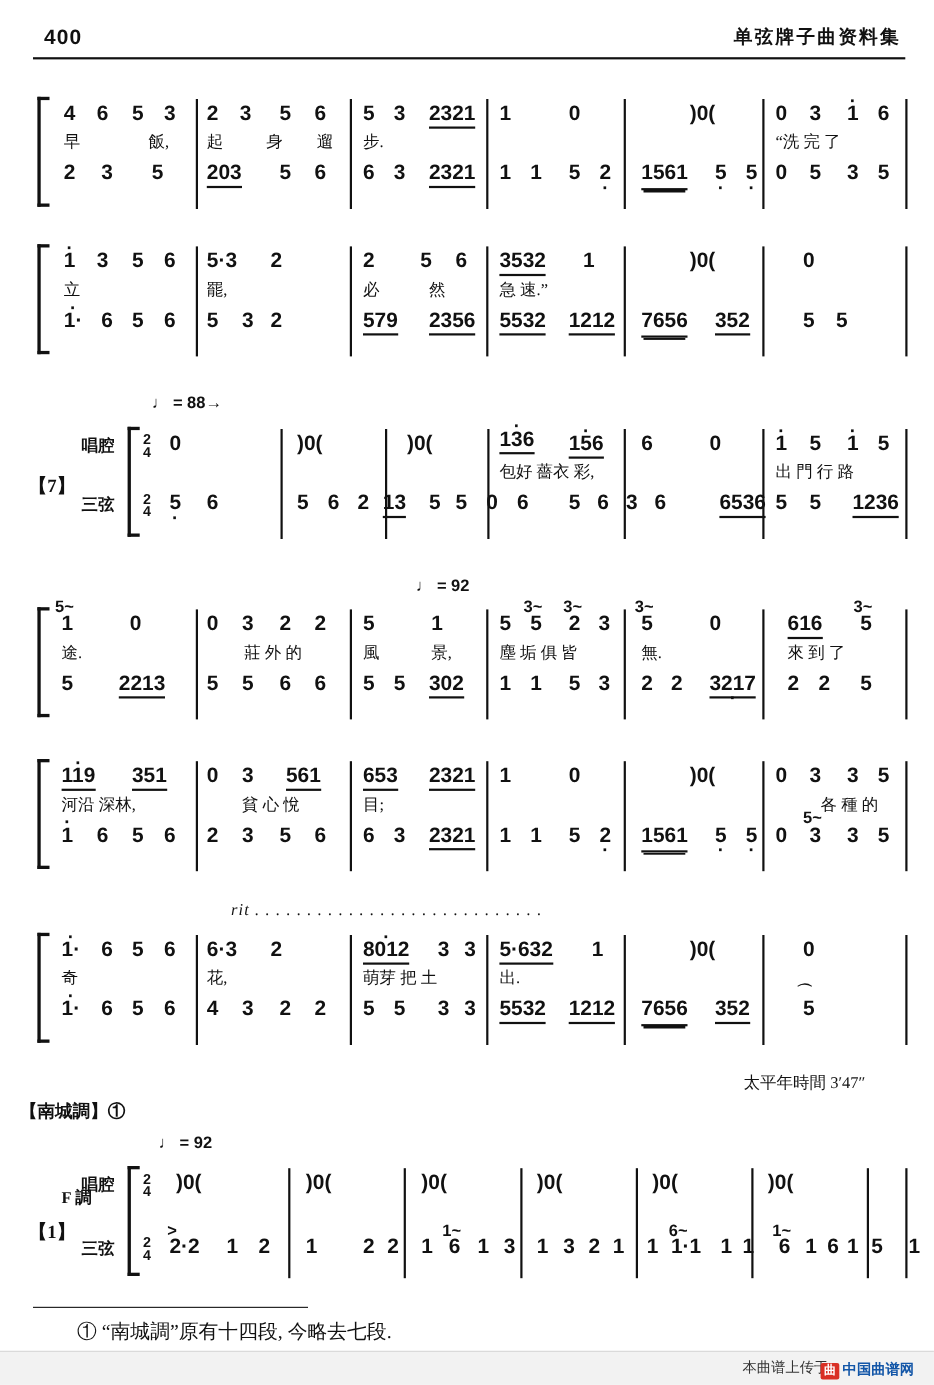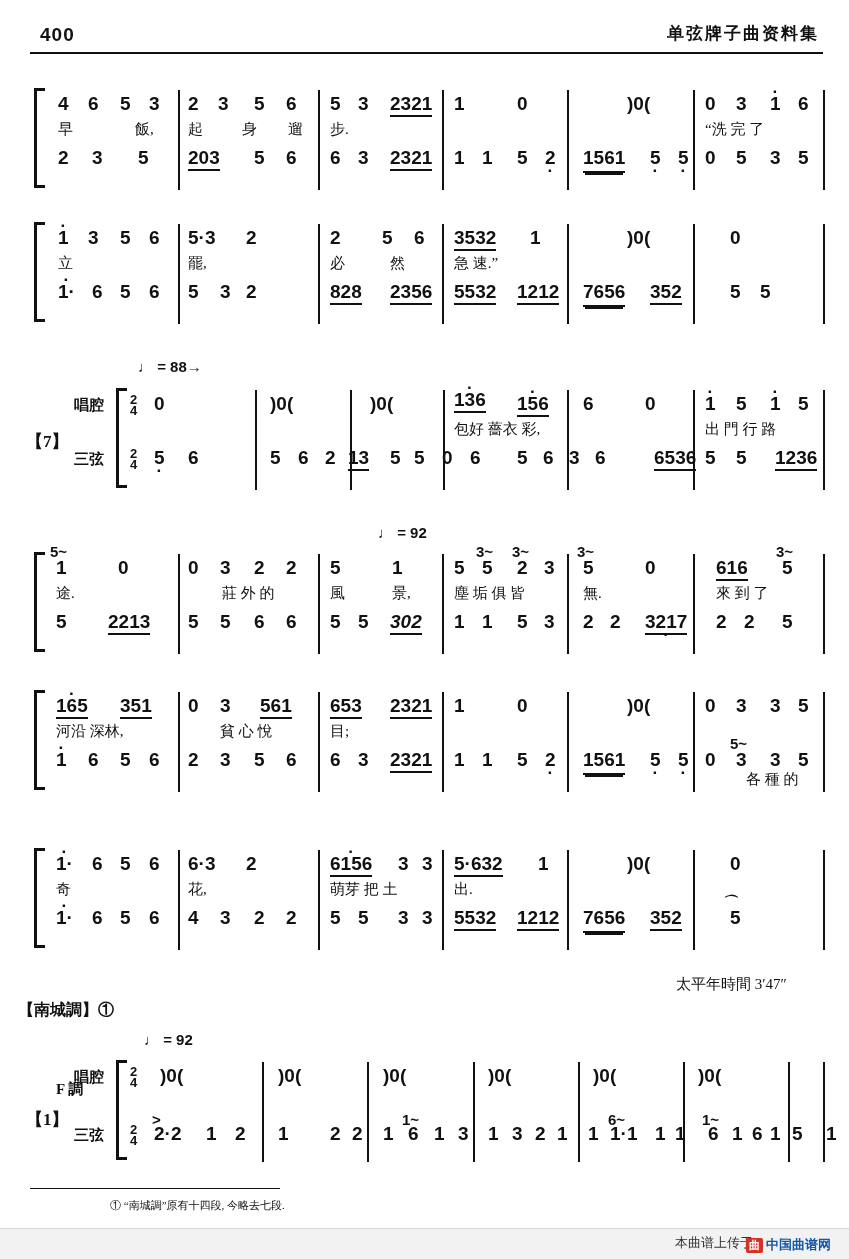--- a/index.html
+++ b/index.html
@@ -89,21 +89,21 @@
     position:absolute;
     font-style:italic;font-size:15px;letter-spacing:1px;
   }
   .timing{
     position:absolute;font-size:15px;
   }
   .sectionhead{
     position:absolute;font-size:16px;font-weight:bold;
   }
   .footnote{
-    position:absolute;font-size:11px;margin-left:40px;
+    position:absolute;font-size:18px;
   }
   .footrule{
     position:absolute;left:30px;width:250px;height:1px;background:#111;
   }
   .bottombar{
     position:absolute;left:0;right:0;bottom:0;height:30px;background:#f2f2f2;
     border-top:1px solid #d8d8d8;
   }
   .bottomtext{
     position:absolute;right:96px;bottom:7px;font-size:13px;color:#333;
@@ -236,21 +236,21 @@
 
     <div class="n dotu" style="left:28px;top:60px;">1·</div>
     <div class="n" style="left:62px;top:60px;">6</div>
     <div class="n" style="left:90px;top:60px;">5</div>
     <div class="n" style="left:119px;top:60px;">6</div>
 
     <div class="n" style="left:158px;top:60px;">5</div>
     <div class="n" style="left:190px;top:60px;">3</div>
     <div class="n" style="left:216px;top:60px;">2</div>
 
-    <div class="n ul1" style="left:300px;top:60px;">828</div>
+    <div class="n ul1" style="left:300px;top:60px;">579</div>
     <div class="n ul1" style="left:360px;top:60px;">2356</div>
 
     <div class="n ul1" style="left:424px;top:60px;">5532</div>
     <div class="n ul1" style="left:487px;top:60px;">1212</div>
 
     <div class="n ul2" style="left:553px;top:60px;">7656</div>
     <div class="n ul1" style="left:620px;top:60px;">352</div>
 
     <div class="n" style="left:700px;top:60px;">5</div>
     <div class="n" style="left:730px;top:60px;">5</div>
@@ -371,21 +371,21 @@
     <div class="n" style="left:26px;top:60px;">5</div>
     <div class="n ul1" style="left:78px;top:60px;">2213</div>
 
     <div class="n" style="left:158px;top:60px;">5</div>
     <div class="n" style="left:190px;top:60px;">5</div>
     <div class="n" style="left:224px;top:60px;">6</div>
     <div class="n" style="left:256px;top:60px;">6</div>
 
     <div class="n" style="left:300px;top:60px;">5</div>
     <div class="n" style="left:328px;top:60px;">5</div>
-    <div class="n ul1" style="left:360px;top:60px;font-style:italic;">302</div>
+    <div class="n ul1" style="left:360px;top:60px;">302</div>
 
     <div class="n" style="left:424px;top:60px;">1</div>
     <div class="n" style="left:452px;top:60px;">1</div>
     <div class="n" style="left:487px;top:60px;">5</div>
     <div class="n" style="left:514px;top:60px;">3</div>
 
     <div class="n" style="left:553px;top:60px;">2</div>
     <div class="n" style="left:580px;top:60px;">2</div>
     <div class="n ul1 dotd" style="left:615px;top:60px;">3217</div>
 
@@ -399,21 +399,21 @@
         <div class="bb"></div>
       </div>
 
     <div class="bar" style="left:148px;height:100px;"></div>
     <div class="bar" style="left:288px;height:100px;"></div>
     <div class="bar" style="left:412px;height:100px;"></div>
     <div class="bar" style="left:537px;height:100px;"></div>
     <div class="bar" style="left:663px;height:100px;"></div>
     <div class="bar" style="left:793px;height:100px;"></div>
 
-    <div class="n ul1 dotu" style="left:26px;top:6px;">165</div>
+    <div class="n ul1 dotu" style="left:26px;top:6px;">119</div>
     <div class="n ul1" style="left:90px;top:6px;">351</div>
 
     <div class="n" style="left:158px;top:6px;">0</div>
     <div class="n" style="left:190px;top:6px;">3</div>
     <div class="n ul1" style="left:230px;top:6px;">561</div>
 
     <div class="n ul1" style="left:300px;top:6px;">653</div>
     <div class="n ul1" style="left:360px;top:6px;">2321</div>
 
     <div class="n" style="left:424px;top:6px;">1</div>
@@ -422,21 +422,21 @@
     <div class="n" style="left:597px;top:6px;">)0(</div>
 
     <div class="n" style="left:675px;top:6px;">0</div>
     <div class="n" style="left:706px;top:6px;">3</div>
     <div class="n" style="left:740px;top:6px;">3</div>
     <div class="n" style="left:768px;top:6px;">5</div>
 
     <div class="lyric" style="left:26px;top:32px;">河沿  深林,</div>
     <div class="lyric" style="left:190px;top:32px;">貧  心 悅</div>
     <div class="lyric" style="left:300px;top:32px;">目;</div>
-    <div class="lyric" style="left:716px;top:32px;margin-top:48px;">各  種 的</div>
+    <div class="lyric" style="left:716px;top:32px;">各  種 的</div>
 
     <div class="n dotu" style="left:26px;top:60px;">1</div>
     <div class="n" style="left:58px;top:60px;">6</div>
     <div class="n" style="left:90px;top:60px;">5</div>
     <div class="n" style="left:119px;top:60px;">6</div>
 
     <div class="n" style="left:158px;top:60px;">2</div>
     <div class="n" style="left:190px;top:60px;">3</div>
     <div class="n" style="left:224px;top:60px;">5</div>
     <div class="n" style="left:256px;top:60px;">6</div>
@@ -454,20 +454,21 @@
     <div class="n dotd" style="left:620px;top:60px;">5</div>
     <div class="n dotd" style="left:648px;top:60px;">5</div>
 
     <div class="n" style="left:675px;top:60px;">0</div>
     <div class="n" style="left:706px;top:60px;">3</div>
     <div class="n small" style="left:700px;top:46px;">5~</div>
     <div class="n" style="left:740px;top:60px;">3</div>
     <div class="n" style="left:768px;top:60px;">5</div>
   </div>
 
+  <div class="rit" style="left:210px;top:820px;">rit . . . . . . . . . . . . . . . . . . . . . . . . . . . .</div>
 
   <div class="sys" style="top:848px;height:110px;">
     <div class="brace" style="height:100px;">
         <div class="bb"></div>
       </div>
 
     <div class="bar" style="left:148px;height:100px;"></div>
     <div class="bar" style="left:288px;height:100px;"></div>
     <div class="bar" style="left:412px;height:100px;"></div>
     <div class="bar" style="left:537px;height:100px;"></div>
@@ -475,21 +476,21 @@
     <div class="bar" style="left:793px;height:100px;"></div>
 
     <div class="n dotu" style="left:26px;top:6px;">1·</div>
     <div class="n" style="left:62px;top:6px;">6</div>
     <div class="n" style="left:90px;top:6px;">5</div>
     <div class="n" style="left:119px;top:6px;">6</div>
 
     <div class="n" style="left:158px;top:6px;">6·3</div>
     <div class="n" style="left:216px;top:6px;">2</div>
 
-    <div class="n ul1 dotu" style="left:300px;top:6px;">6156</div>
+    <div class="n ul1 dotu" style="left:300px;top:6px;">8012</div>
     <div class="n" style="left:368px;top:6px;">3</div>
     <div class="n" style="left:392px;top:6px;">3</div>
 
     <div class="n ul1" style="left:424px;top:6px;">5·632</div>
     <div class="n" style="left:508px;top:6px;">1</div>
 
     <div class="n" style="left:597px;top:6px;">)0(</div>
     <div class="n" style="left:700px;top:6px;">0</div>
 
     <div class="lyric" style="left:26px;top:32px;">奇</div>

